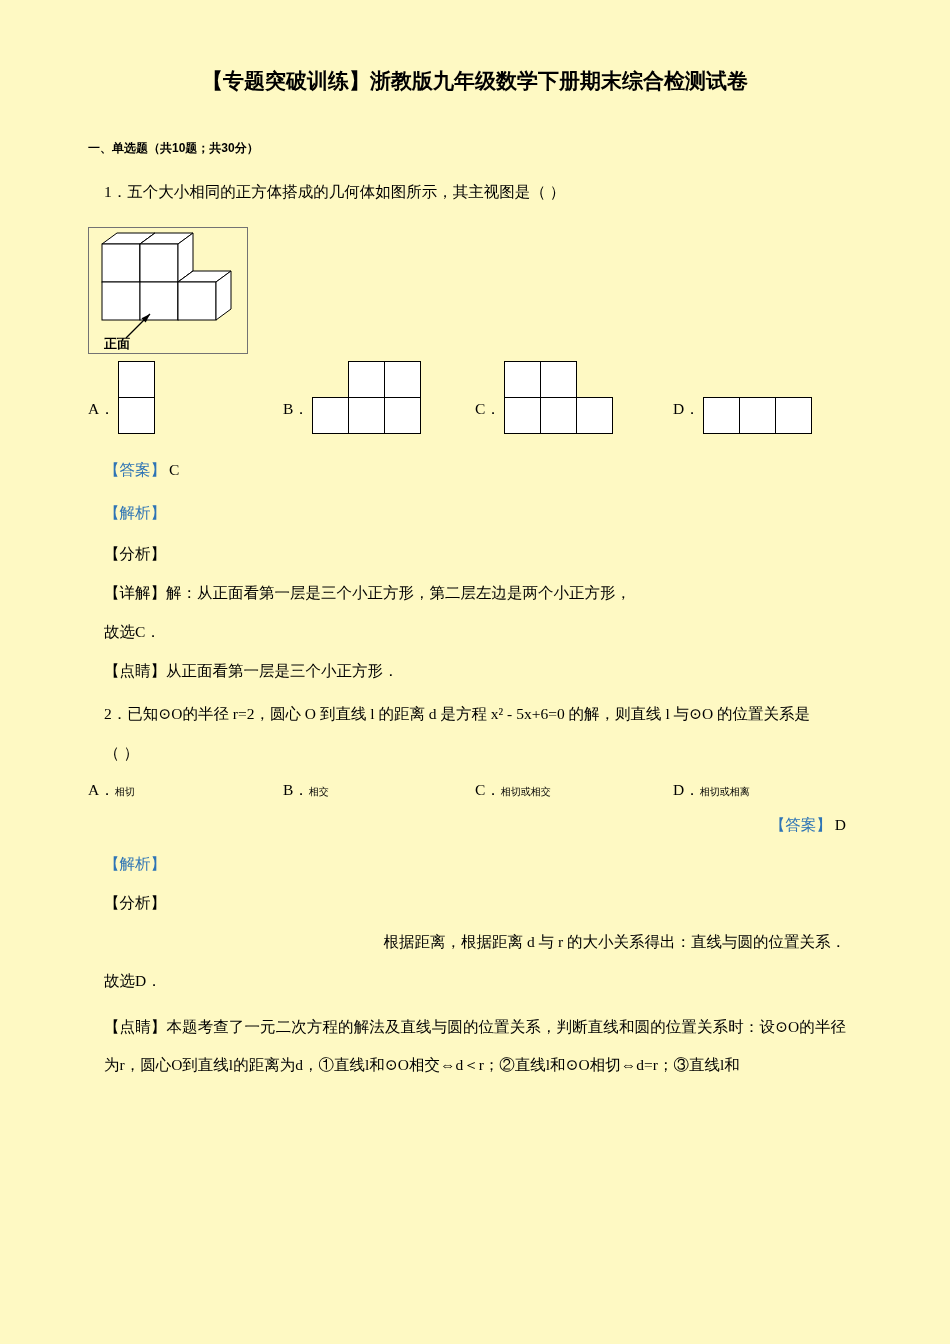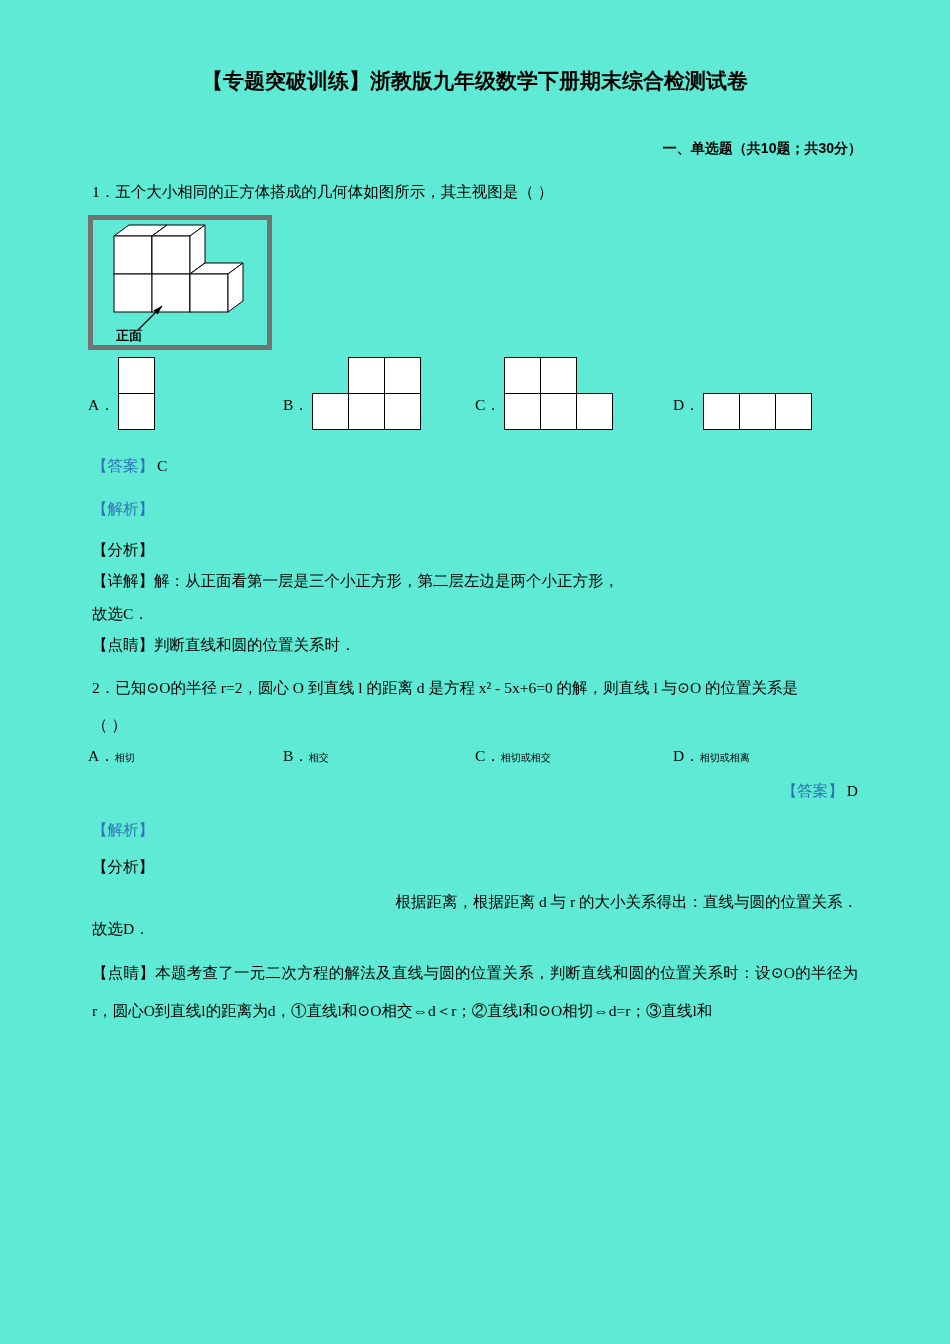--- a/index.html
+++ b/index.html
@@ -1,28 +1,28 @@
 <!DOCTYPE html>
 <html><head>
 <meta charset="utf-8">
 <style>
   html,body{margin:0;padding:0;background:#ffffff;}
   body{width:950px;font-family:"Liberation Serif","DejaVu Serif",serif;color:#000;}
-  .page{width:950px;min-height:1344px;padding:66px 88px 40px;box-sizing:border-box;background:#5eead4;}
+  .page{width:950px;min-height:1344px;padding:66px 88px 40px;box-sizing:border-box;background:#fef9c3;}
   .title{font-family:"Liberation Sans","DejaVu Sans",sans-serif;font-size:21px;font-weight:700;text-align:center;line-height:30px;}
-  .section-header{font-family:"Liberation Sans","DejaVu Sans",sans-serif;font-size:14px;font-weight:700;margin-top:40px;line-height:24px;text-align:right;}
-  .para{font-size:15.5px;line-height:23px;margin:4px;}
+  .section-header{font-family:"Liberation Sans","DejaVu Sans",sans-serif;font-size:12px;font-weight:700;margin-top:40px;line-height:24px;}
+  .para{font-size:15.5px;line-height:23px;margin:16px;}
   .stem{text-align:justify;}
   .blue{color:#2e74b5;}
   .answer-val{margin-left:3px;}
   .mt2{margin-top:2px;}.mt8{margin-top:8px;}.mt10{margin-top:10px;}
   .mt12{margin-top:12px;text-align:right;}.mt14{margin-top:14px;}.mt16{margin-top:16px;}.mt18{margin-top:18px;}
   .mt20{margin-top:20px;}.mt22{margin-top:22px;}
 
-  .figure-wrap{display:inline-block;border:5px solid #737373;padding:2px 17px;margin-top:8px;}
+  .figure-wrap{display:inline-block;border:1px solid #737373;padding:2px 9px;margin-top:8px;}
   .figure-wrap svg{display:block;}
   .cube-faces polygon,.cube-faces rect{fill:#fff;stroke:#000;stroke-width:1;}
   .front-label{font-family:"Liberation Sans","DejaVu Sans",sans-serif;font-size:13px;font-weight:700;fill:#000;}
   .arrow-line{stroke:#000;stroke-width:1.2;}
   .arrow-head{fill:#000;stroke:none;}
 
   .options-row{display:grid;grid-template-columns:195px 192px 198px 1fr;margin-top:10px;}
   .options-row.shapes{align-items:end;margin-top:2px;}
   .option{display:flex;align-items:flex-end;}
   .options-row.texts .option{align-items:baseline;}
@@ -115,21 +115,21 @@
   <p class="para mt22"><span class="blue">【答案】</span><span class="answer-val">C</span></p>
 
   <p class="para mt20"><span class="blue">【解析】</span></p>
 
   <p class="para mt18">【分析】</p>
 
   <p class="para mt8">【详解】解：从正面看第一层是三个小正方形，第二层左边是两个小正方形，</p>
 
   <p class="para mt10">故选C．</p>
 
-  <p class="para mt8">【点睛】判断直线和圆的位置关系时．</p>
+  <p class="para mt8">【点睛】从正面看第一层是三个小正方形．</p>
 
   <p class="para stem mt20">2．已知⊙O的半径 r=2，圆心 O 到直线 l 的距离 d 是方程 x² - 5x+6=0 的解，则直线 l 与⊙O 的位置关系是</p>
 
   <p class="para mt14">（ ）</p>
 
   <div class="options-row texts mt10">
     <div class="option">
       <span class="opt-label">A．</span>
       <span class="opt-text">相切</span>
     </div>

